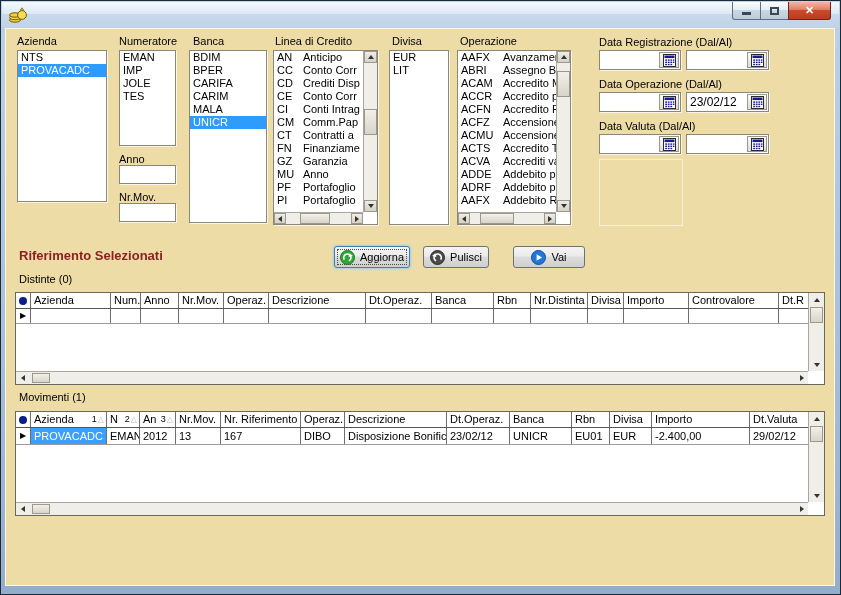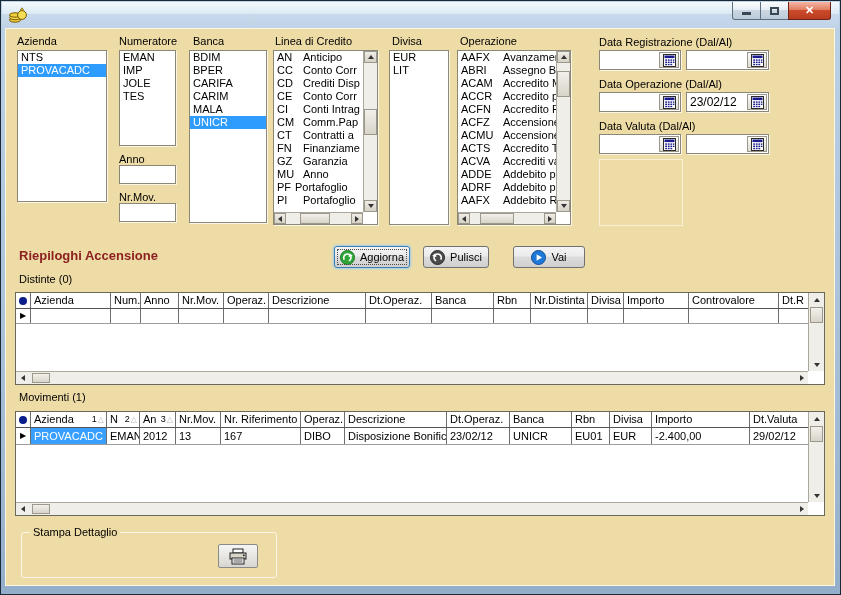--- a/index.html
+++ b/index.html
@@ -220,21 +220,21 @@
         </div>
       <div class="li">
           <span class="code" style="width:26px">GZ</span>
           <span class="desc">Garanzia</span>
         </div>
       <div class="li">
           <span class="code" style="width:26px">MU</span>
           <span class="desc">Anno</span>
         </div>
       <div class="li">
-          <span class="code" style="width:18px">PF</span>
+          <span class="code" style="width:26px">PF</span>
           <span class="desc">Portafoglio</span>
         </div>
       <div class="li">
           <span class="code" style="width:26px">PI</span>
           <span class="desc">Portafoglio</span>
         </div>
     </div>
     <div class="vscroll sb-track" style="right:0;top:0;bottom:12px">
       <div class="sb-btn" style="left:0;right:0;top:0;height:12px">
           <span class="tri tri-up"></span>
@@ -468,21 +468,21 @@
             <rect x="2.2" y="9.8" width="1.8" height="1.4"></rect>
             <rect x="4.8" y="9.8" width="1.8" height="1.4"></rect>
             <rect x="7.4" y="9.8" width="1.8" height="1.4"></rect>
           </g>
         </svg>
       </span>
   </div>
 
   <div class="empty-frame" style="left:598px;top:158px;width:84px;height:67px"></div>
 
-  <span class="section-title" style="left:18px;top:247px">Riepiloghi Accensione</span>
+  <span class="section-title" style="left:18px;top:247px">Riferimento Selezionati</span>
   <span class="lbl" style="left:18px;top:272px">Distinte  (0)</span>
 
   <div class="push-btn focused" style="left:333px;top:245px;width:76px">
     <svg class="btn-ico" viewBox="0 0 15 15">
       <circle cx="7.5" cy="7.5" r="7" fill="#2FA636" stroke="#1A7A20"></circle>
       <path d="M4.3 9.6 A3.6 3.6 0 1 1 8.9 10.9" fill="none" stroke="#fff" stroke-width="1.6"></path>
       <polygon points="9.6,3.2 12.9,5.9 8.6,6.9" fill="#fff"></polygon>
     </svg>
     <span>Aggiorna</span>
   </div>
@@ -699,27 +699,14 @@
       <div class="sb-btn" style="left:0;top:0;bottom:0;width:13px;background:#F0EEE8;border:none">
           <span class="tri tri-left"></span>
         </div>
       <div class="sb-thumb" style="left:16px;top:1px;bottom:1px;width:18px"></div>
       <div class="sb-btn" style="right:0;top:0;bottom:0;width:13px;background:#F0EEE8;border:none">
           <span class="tri tri-right"></span>
         </div>
     </div>
   </div>
 
-  <div class="groupbox" style="left:20px;top:531px;width:256px;height:46px">
-    <span class="gb-label">Stampa Dettaglio</span>
-    <div class="tool-btn" style="left:196px;top:11px;width:40px;height:24px">
-      <svg width="20" height="17" viewBox="0 0 20 17">
-        <rect x="5" y="1" width="10" height="4" fill="#fff" stroke="#222"></rect>
-        <rect x="2" y="5" width="16" height="6" fill="#D8D4C8" stroke="#222"></rect>
-        <rect x="15" y="6.5" width="1.6" height="1.6" fill="#222"></rect>
-        <rect x="4" y="10" width="12" height="6" fill="#fff" stroke="#222"></rect>
-        <line x1="5.5" y1="12" x2="14.5" y2="12" stroke="#555"></line>
-        <line x1="5.5" y1="14" x2="14.5" y2="14" stroke="#555"></line>
-      </svg>
-    </div>
-  </div>
 
 </div>
 
 </body></html>

